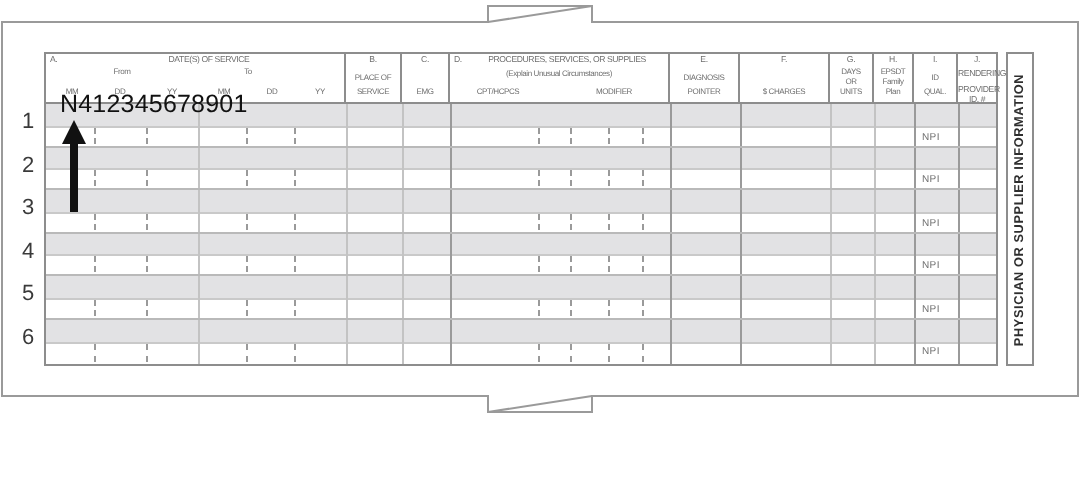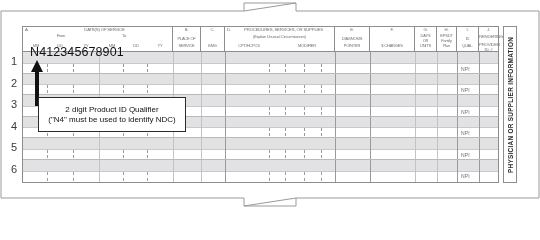--- a/index.html
+++ b/index.html
@@ -297,22 +297,18 @@
       </div>
     </div>
   </div>
 
   <div id="entered">N412345678901</div>
 
   <svg id="arrow" viewBox="0 0 14 46" preserveAspectRatio="none">
     <polygon points="7,0 13,12 9,12 9,46 5,46 5,12 1,12" fill="#111111"></polygon>
   </svg>
 
-  <div id="callout">
-    <div>2 digit Product ID Qualifier</div>
-    <div>("N4" must be used to identify NDC)</div>
-  </div>
 
   <div id="sidelabel">
     <span>PHYSICIAN OR SUPPLIER INFORMATION</span>
   </div>
 
 </div>
 
 </body></html>

